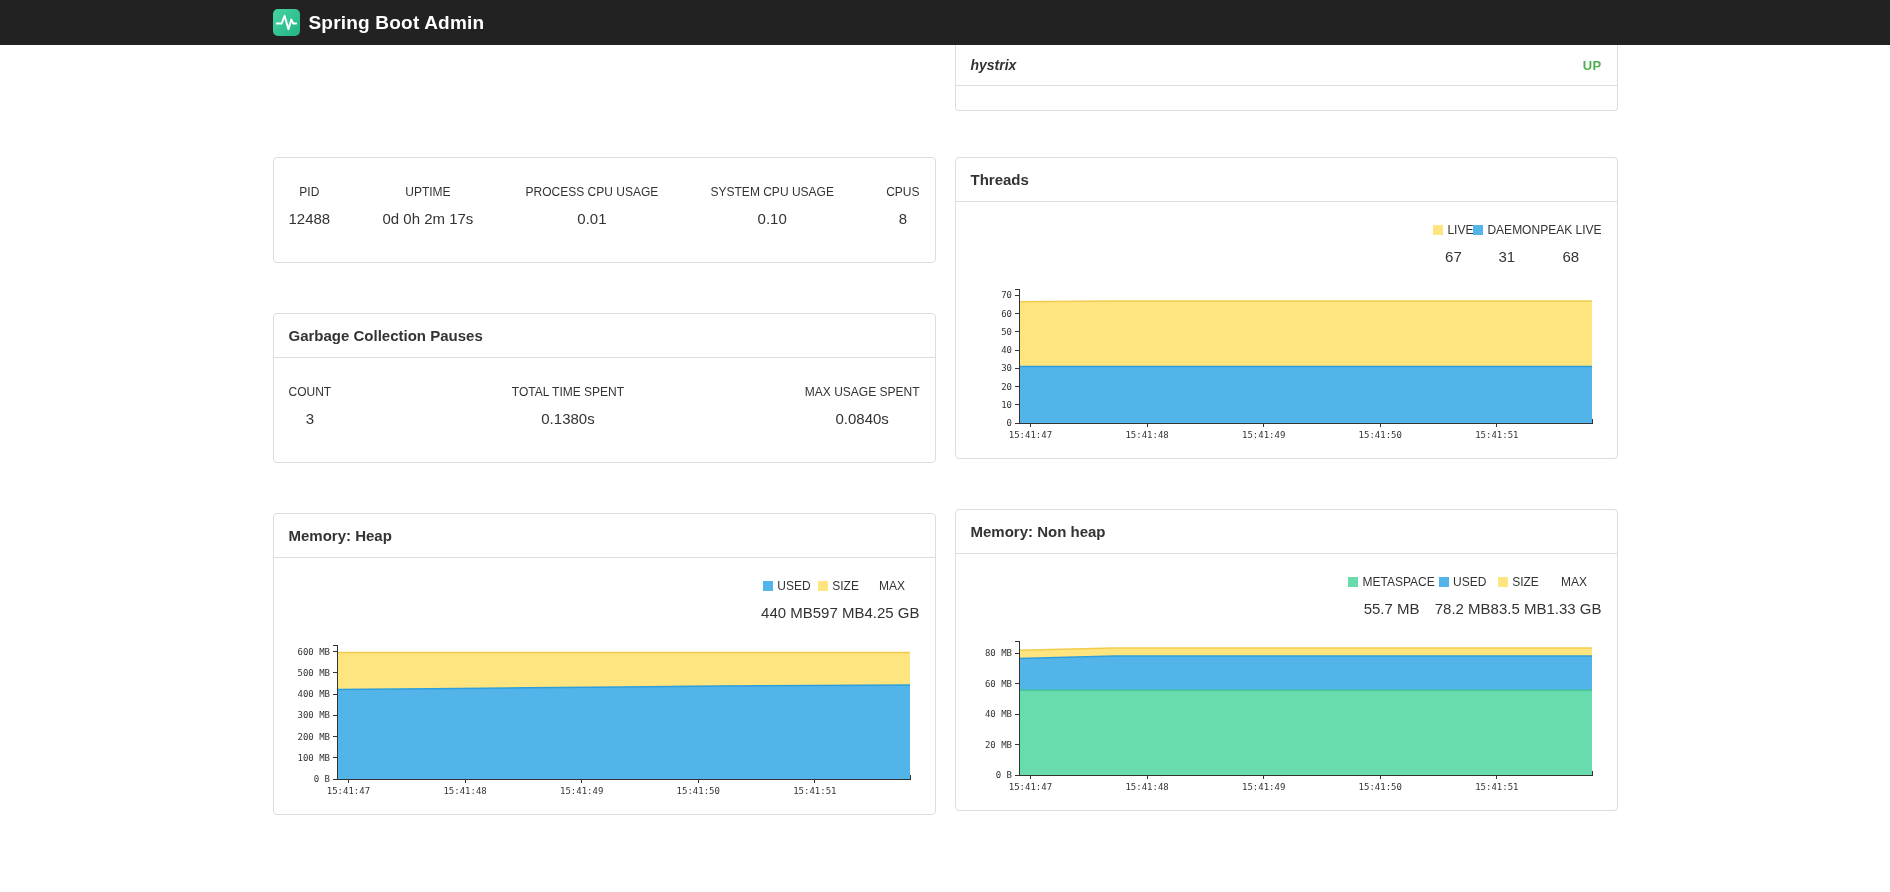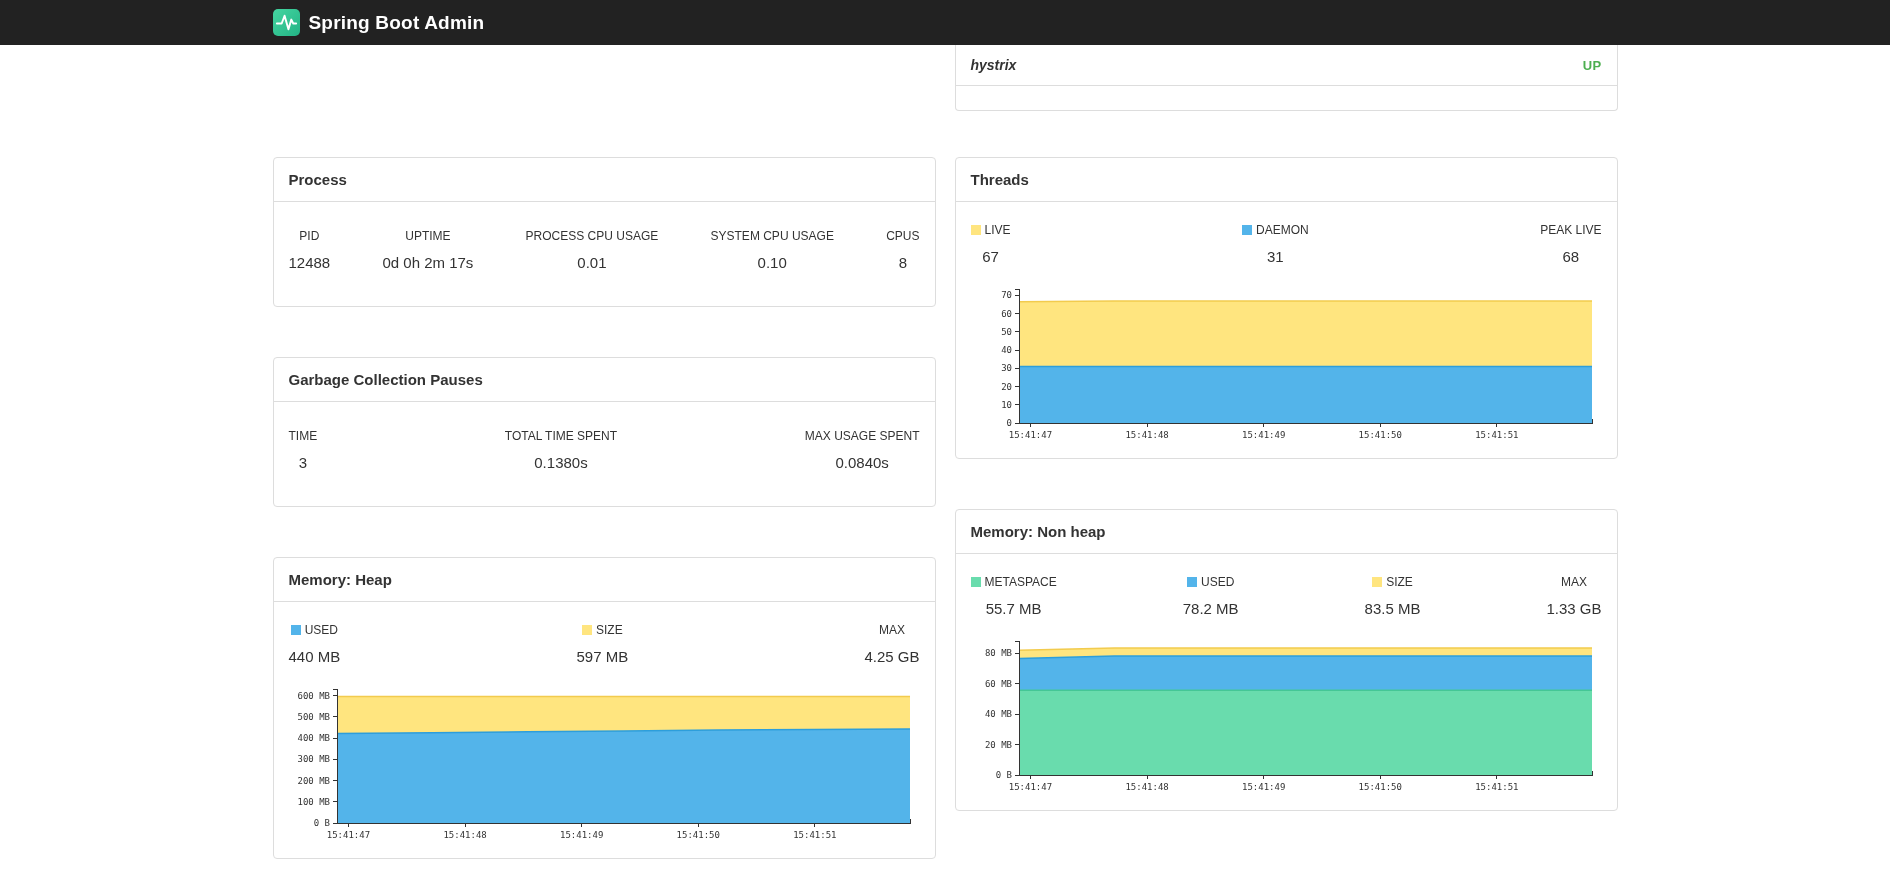--- a/index.html
+++ b/index.html
@@ -33,21 +33,21 @@
   .status-up { color: #4CAF50; font-weight: bold; font-size: 13px; letter-spacing: 0.3px; }
   .health-spacer { height: 24px; }
 
   
   .metrics { display: flex; justify-content: space-between; padding: 12px 0 20px; }
   .metric { text-align: center; }
   .metric-label { font-size: 12px; color: #333; }
   .metric-value { font-size: 15px; color: #333; margin-top: 11px; }
 
   
-  .legend { display: flex; justify-content: space-between; padding: 6px 0 2px; margin-bottom: 16px; gap: 16px; }
+  .legend { display: flex; justify-content: flex-end; padding: 6px 0 2px; margin-bottom: 16px; }
   .legend-item { text-align: center; }
   .legend-label { font-size: 12px; color: #333; display: flex; align-items: center; justify-content: center; gap: 4px; }
   .swatch { width: 10px; height: 10px; display: inline-block; }
   .legend-value { font-size: 15px; color: #333; margin-top: 11px; }
 
   .chart { width: 100%; height: 160px; }
 </style>
 </head>
 <body>
 
@@ -65,21 +65,20 @@
       </a>
     </div>
   </nav>
 
   <div class="container">
     <div class="row">
 
       <div class="col">
 
         <section class="panel offset-top">
-          <div class="panel-heading">Process</div>
           <div class="panel-body">
             <div class="metrics">
               <div class="metric">
                 <div class="metric-label">PID</div>
                 <div class="metric-value">12488</div>
               </div>
               <div class="metric">
                 <div class="metric-label">UPTIME</div>
                 <div class="metric-value">0d 0h 2m 17s</div>
               </div>
@@ -97,21 +96,21 @@
               </div>
             </div>
           </div>
         </section>
 
         <section class="panel">
           <div class="panel-heading">Garbage Collection Pauses</div>
           <div class="panel-body">
             <div class="metrics">
               <div class="metric">
-                <div class="metric-label">TIME</div>
+                <div class="metric-label">COUNT</div>
                 <div class="metric-value">3</div>
               </div>
               <div class="metric">
                 <div class="metric-label">TOTAL TIME SPENT</div>
                 <div class="metric-value">0.1380s</div>
               </div>
               <div class="metric">
                 <div class="metric-label">MAX USAGE SPENT</div>
                 <div class="metric-value">0.0840s</div>
               </div>

